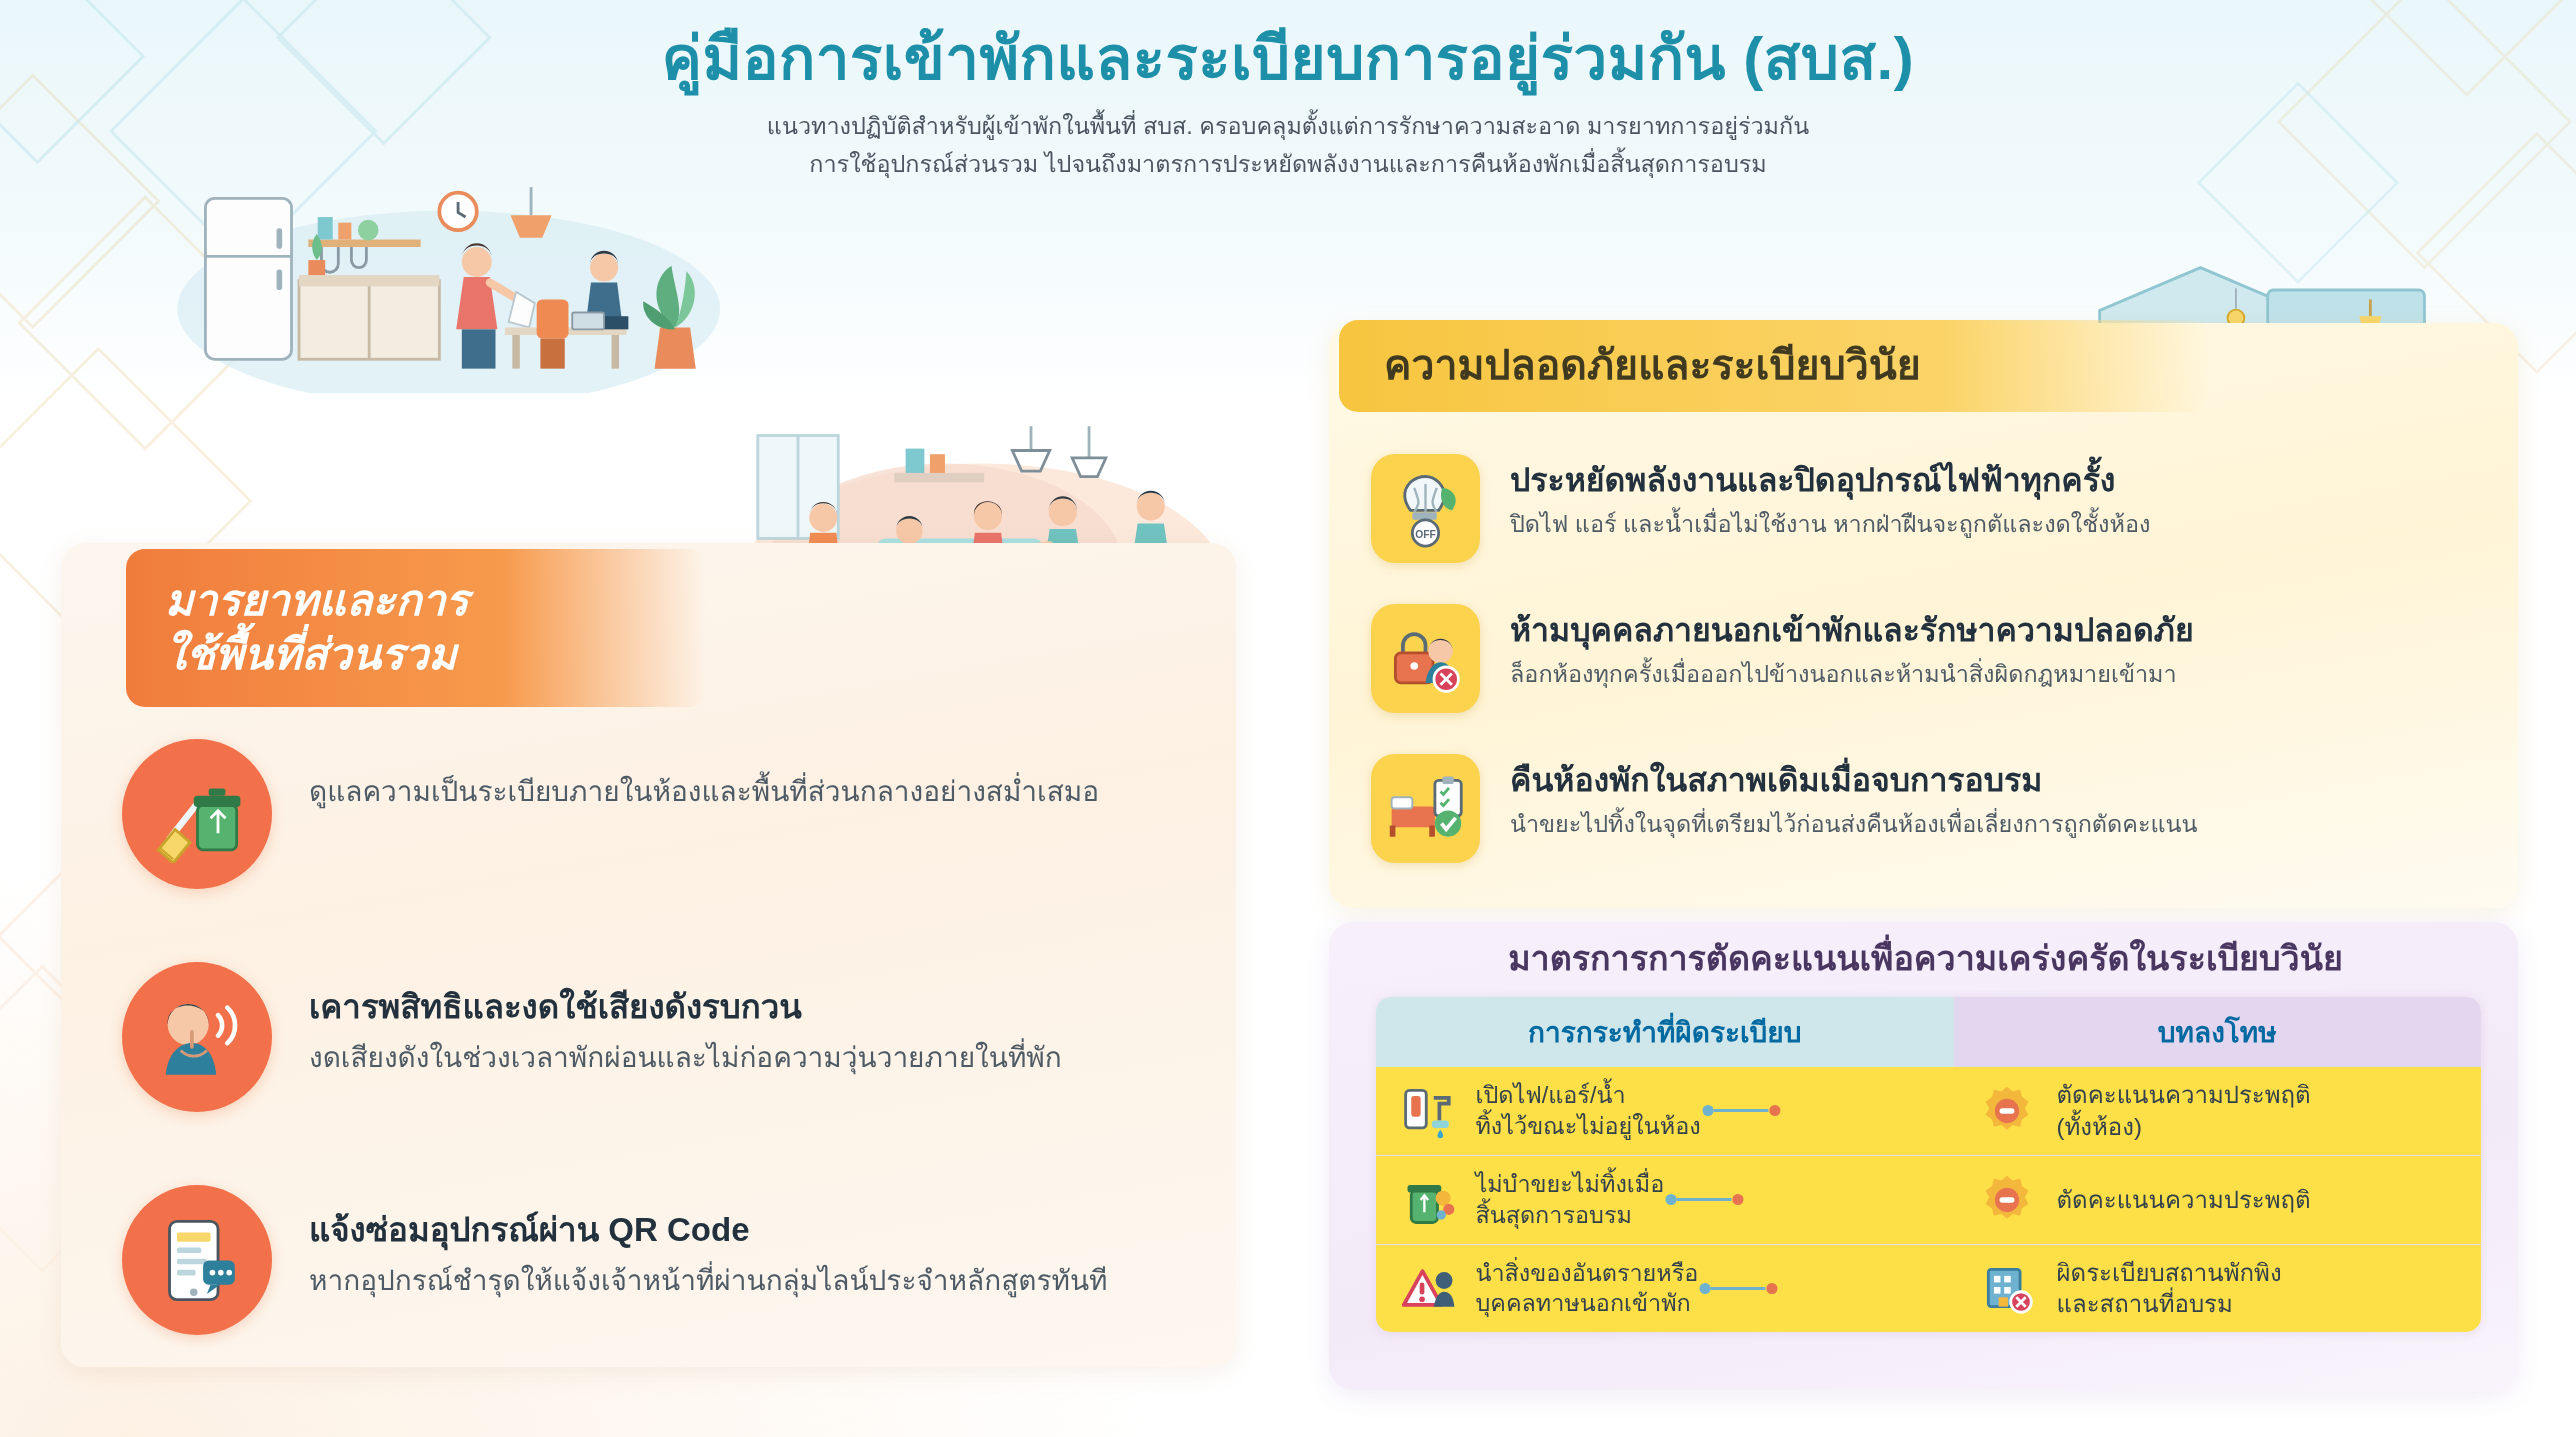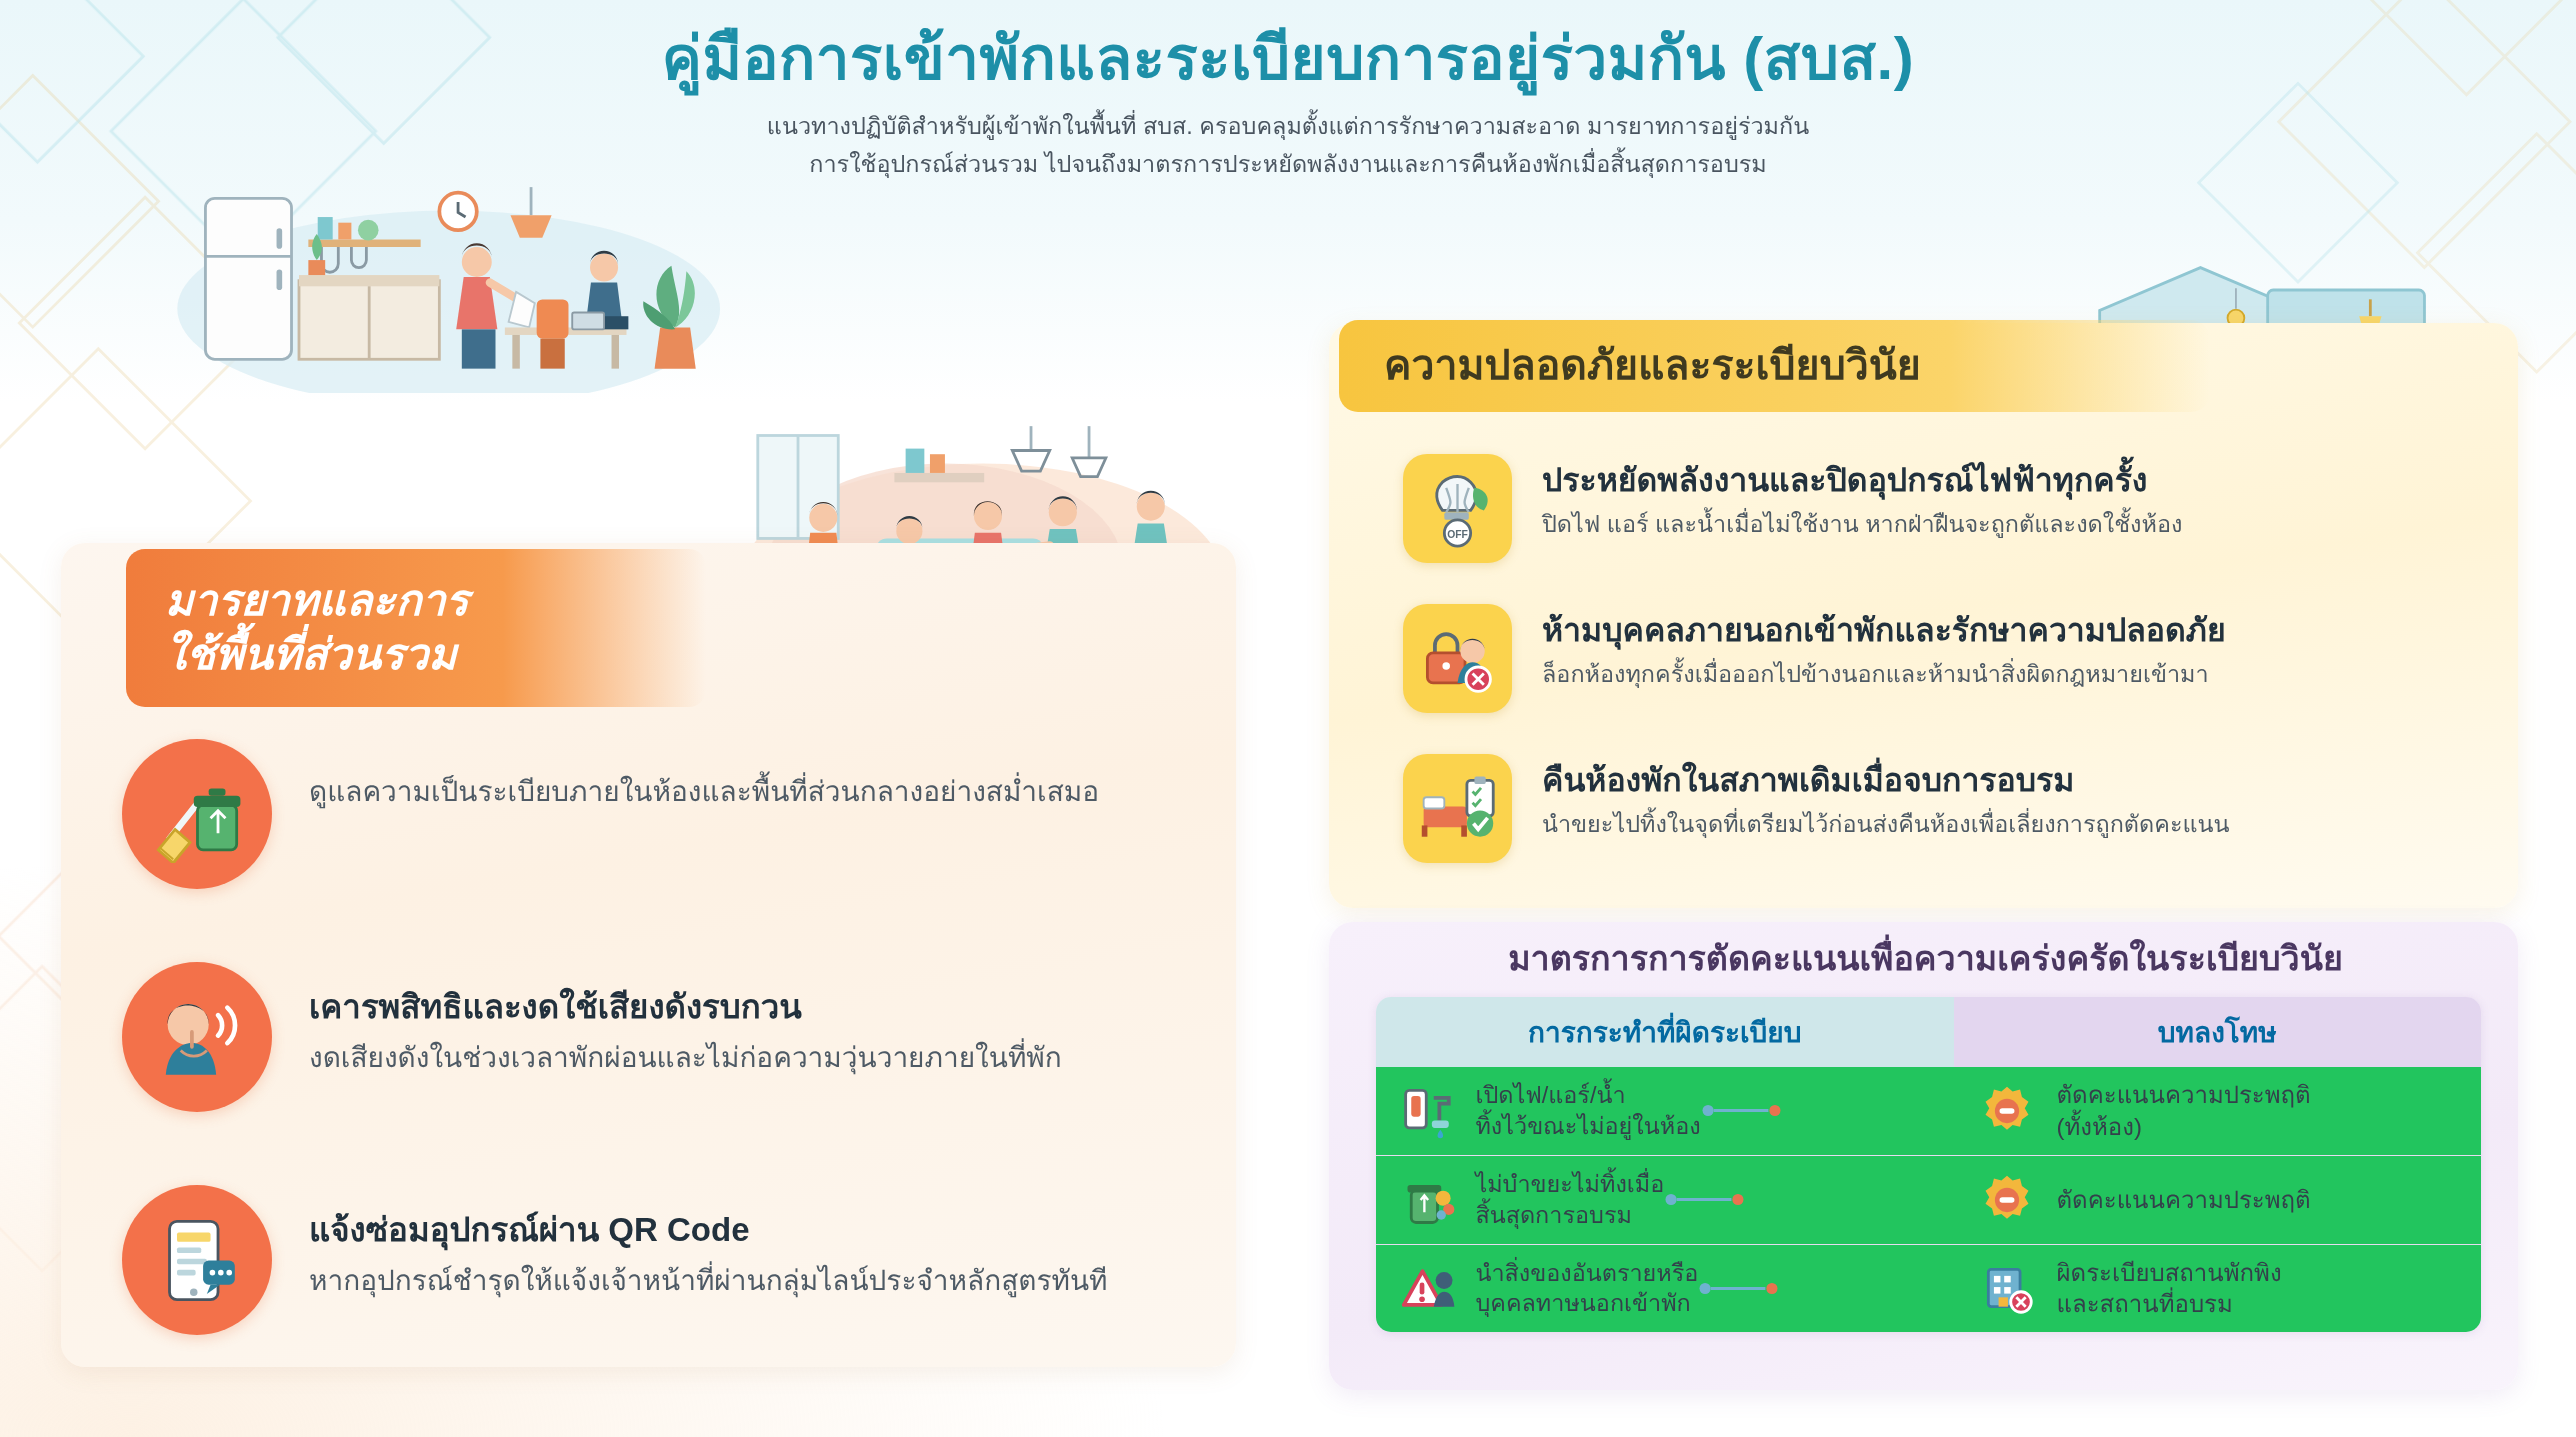--- a/index.html
+++ b/index.html
@@ -80,21 +80,20 @@
     color:#3f3a20;font-size:41px;font-weight:bold;line-height:1.2;
     box-sizing:border-box;
   }
   .right-list{position:absolute;left:1371px;top:454px;width:1123px;}
   .r-item{display:flex;align-items:flex-start;margin-bottom:41px;}
   .r-icon{
     width:109px;height:109px;border-radius:24px;
     background:#fbd34d;flex:0 0 109px;margin-right:30px;
     display:flex;align-items:center;justify-content:center;
     box-shadow:0 2.8px 9.4px rgba(200,160,50,.25);
-    margin-left:32px;
   }
   .r-text{padding-top:5.6px;}
   .r-title{font-size:32px;font-weight:bold;color:#22313d;line-height:1.28;}
   .r-desc{font-size:23.4px;color:#4e5a65;margin-top:7.5px;line-height:1.4;}
 
   
   .pen-card{
     position:absolute;left:1329px;top:922px;width:1189px;height:468px;
     border-radius:24px;
     background:linear-gradient(170deg,#f7f0fb 0%, #f3eaf8 60%, #f9f4fc 100%);
@@ -109,21 +108,21 @@
     border-collapse:separate;border-spacing:0;
     border-radius:15px;overflow:hidden;
     box-shadow:0 1.9px 9.4px rgba(120,90,160,.12);
   }
   .pen-table th{
     font-size:28px;font-weight:bold;color:#0369a1;padding:13px 0;
   }
   .th-left{background:#cfe7ea;}
   .th-right{background:#e3d6ef;}
   .pen-table td{
-    background:#22c55e;border-bottom:0.9px solid #e6dcef;vertical-align:middle;
+    background:#fde047;border-bottom:0.9px solid #e6dcef;vertical-align:middle;
   }
   .pen-table tr:last-child td{border-bottom:none;}
   .td-left{width:580px;padding:13px 9.4px 13px 17px;}
   .td-right{width:524px;padding:2px 17px;background:#fcf8ff;}
   .cell-flex{display:flex;align-items:center;}
   .cell-ic{width:73px;flex:0 0 73px;display:flex;align-items:center;justify-content:center;}
   .cell-tx{font-size:23.4px;color:#34404b;line-height:1.32;padding-left:9.4px;}
   .connector{
     flex:0 0 81px;height:9.4px;display:flex;align-items:center;justify-content:center;
   }

